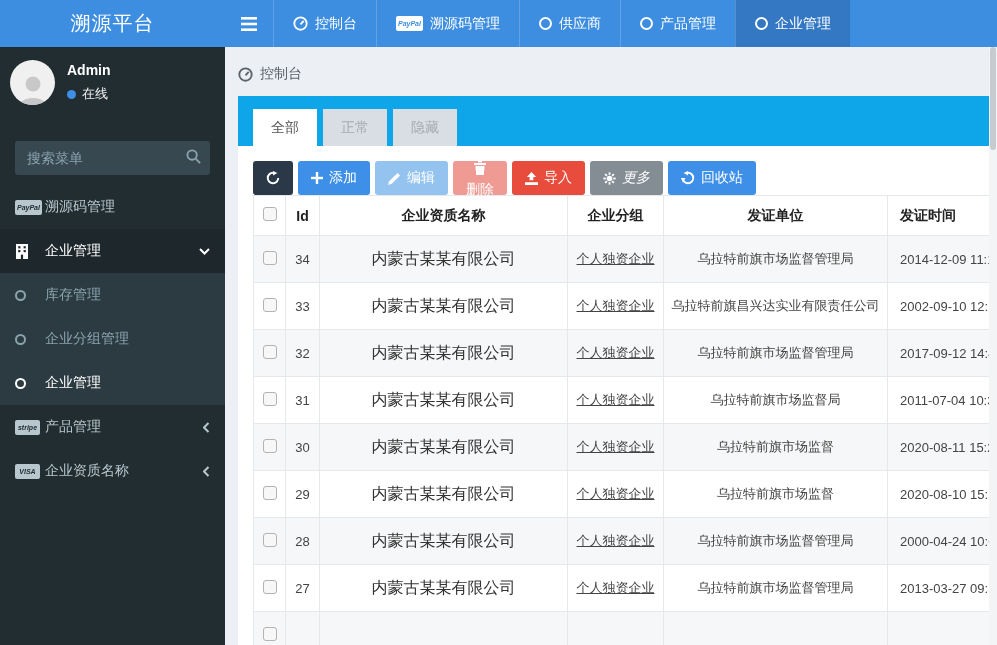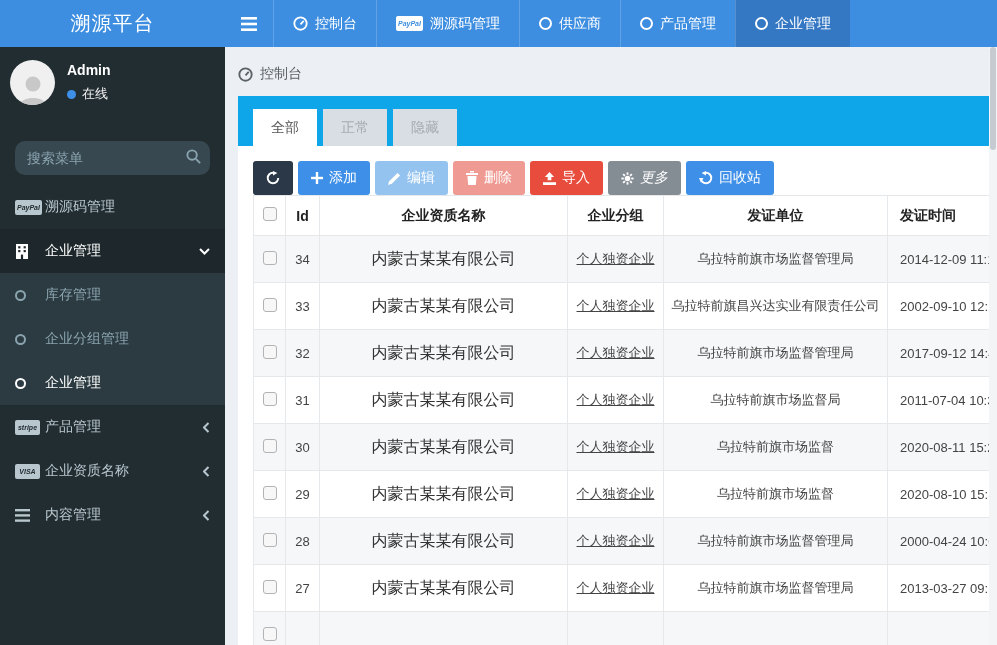--- a/index.html
+++ b/index.html
@@ -28,21 +28,21 @@
   
   .sidebar { position:fixed; top:47px; left:0; bottom:0; width:225px; background:#222d32; z-index:20; }
   .user-panel { display:flex; gap:12px; padding:13px 12px 14px 10px; align-items:center; }
   .avatar { width:45px; height:45px; border-radius:50%; background:#f0f0f0; flex:none;
             display:flex; align-items:flex-end; justify-content:center; overflow:hidden; }
   .user-name { color:#fff; font-size:14px; font-weight:bold; }
   .user-status { display:flex; align-items:center; gap:6px; margin-top:7px; color:#f2f2f2; font-size:13px; cursor:pointer; }
   .status-dot { width:9px; height:9px; border-radius:50%; background:#3d8fe8; }
 
   .search-wrap { position:relative; margin:22px 15px 8px 15px; }
-  .search-input { width:100%; height:34px; background:#374850; border:none; border-radius:10px;
+  .search-input { width:100%; height:34px; background:#374850; border:none; border-radius:3px;
                   padding:0 32px 0 12px; color:#fff; font-size:14px; outline:none;
                   font-family:"Liberation Sans","DejaVu Sans",sans-serif; }
   .search-input::placeholder { color:#8aa4af; }
   .search-btn { position:absolute; right:9px; top:8px; color:#8aa4af; cursor:pointer; }
 
   .menu { list-style:none; margin-top:10px; }
   .menu-item { display:flex; align-items:center; padding:13px 15px; color:#b8c7ce; font-size:14px;
                cursor:pointer; }
   .menu-item .mi-icon { width:30px; display:inline-flex; flex:none; }
   .menu-item.parent-active { background:#1e282c; color:#fff; }
@@ -64,21 +64,21 @@
   .tab.active { background:#fff; color:#555; }
   .card-body { background:#fff; padding:15px 0 0 15px; min-height:500px; overflow:hidden; }
 
   .toolbar { display:flex; gap:5px; }
   .btn { height:34px; padding:0 13px; border:none; border-radius:3px; color:#fff; font-size:14px;
          display:inline-flex; align-items:center; gap:6px; cursor:pointer;
          font-family:"Liberation Sans","DejaVu Sans",sans-serif; }
   .btn-refresh { background:#2a3848; width:40px; justify-content:center; padding:0; }
   .btn-add { background:#3d8fe8; }
   .btn-edit { background:#94c3ef; cursor:default; }
-  .btn-del { background:#ef9a92; cursor:default; }
+  .btn-del { background:#ef9a92; cursor:default;flex-direction:column; }
   .btn-import { background:#e74c3c; }
   .btn-more { background:#848c94;font-style:italic; }
   .btn-recycle { background:#3d8fe8; }
 
   table { border-collapse:collapse; table-layout:fixed; width:800px; background:#fff; }
   th,td { border:1px solid #e6e9ec; text-align:center; vertical-align:middle; overflow:hidden; }
   th { height:40px; font-size:14px; font-weight:bold; color:#222; }
   td { height:47px; font-size:13px; color:#444; white-space:nowrap; }
   td.name-cell { font-family:"DejaVu Serif","Liberation Serif",serif; font-size:16px; color:#333; }
   td.time-cell, th.time-col { text-align:left; padding-left:12px; }
@@ -230,37 +230,20 @@
       <span class="mi-icon">
           <span class="cc-badge">VISA</span>
         </span>
       <span>企业资质名称</span>
       <span class="chevron">
         <svg width="7" height="11" viewBox="0 0 7 11">
             <polyline points="5.5,1 1,5.5 5.5,10" fill="none" stroke="currentColor" stroke-width="2"></polyline>
           </svg>
       </span>
     </li>
-    <li class="menu-item">
-      <span class="mi-icon">
-        <svg width="15" height="13" viewBox="0 0 15 13">
-            <g fill="currentColor">
-              <rect y="0" width="15" height="2.4"></rect>
-              <rect y="5.2" width="15" height="2.4"></rect>
-              <rect y="10.4" width="15" height="2.4"></rect>
-            </g>
-          </svg>
-      </span>
-      <span>内容管理</span>
-      <span class="chevron">
-        <svg width="7" height="11" viewBox="0 0 7 11">
-            <polyline points="5.5,1 1,5.5 5.5,10" fill="none" stroke="currentColor" stroke-width="2"></polyline>
-          </svg>
-      </span>
-    </li>
   </ul>
 </aside>
 
 <main class="content" style="padding-top:47px">
 
   <div class="breadcrumb">
     <span>
       <svg width="15" height="15" viewBox="0 0 16 16">
           <circle cx="8" cy="8" r="6.6" fill="none" stroke="#5b6268" stroke-width="2"></circle>
           <line x1="8" y1="9" x2="11.4" y2="5.2" stroke="#5b6268" stroke-width="2"></line>

